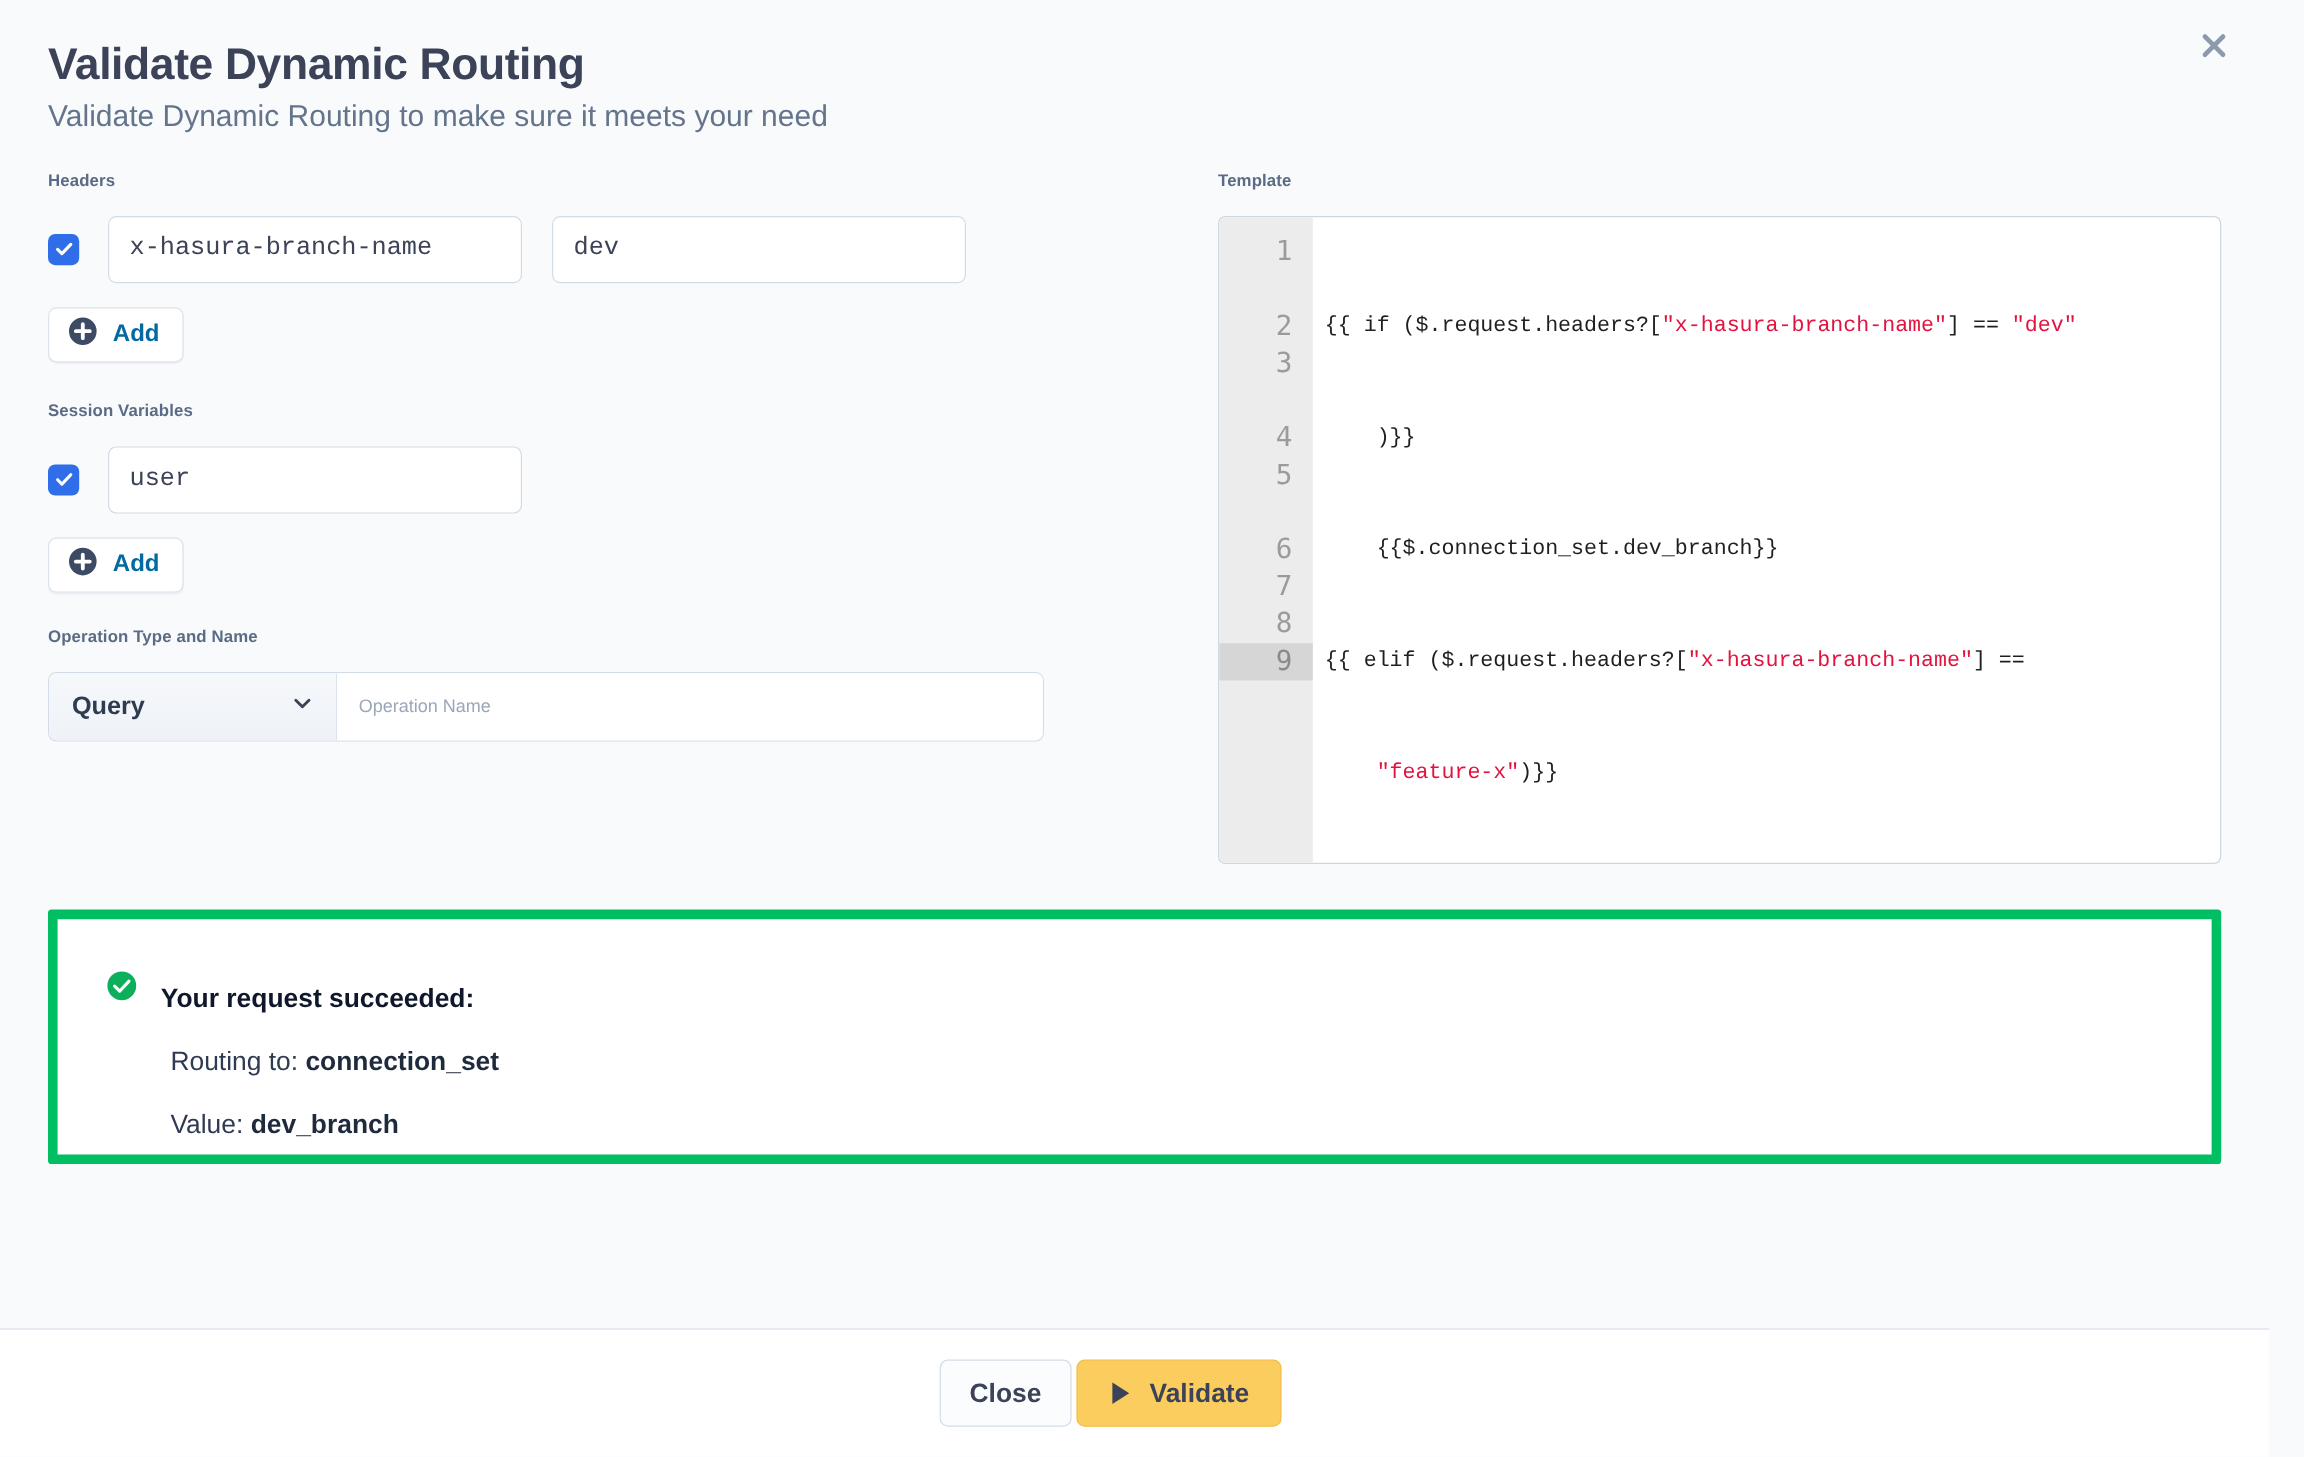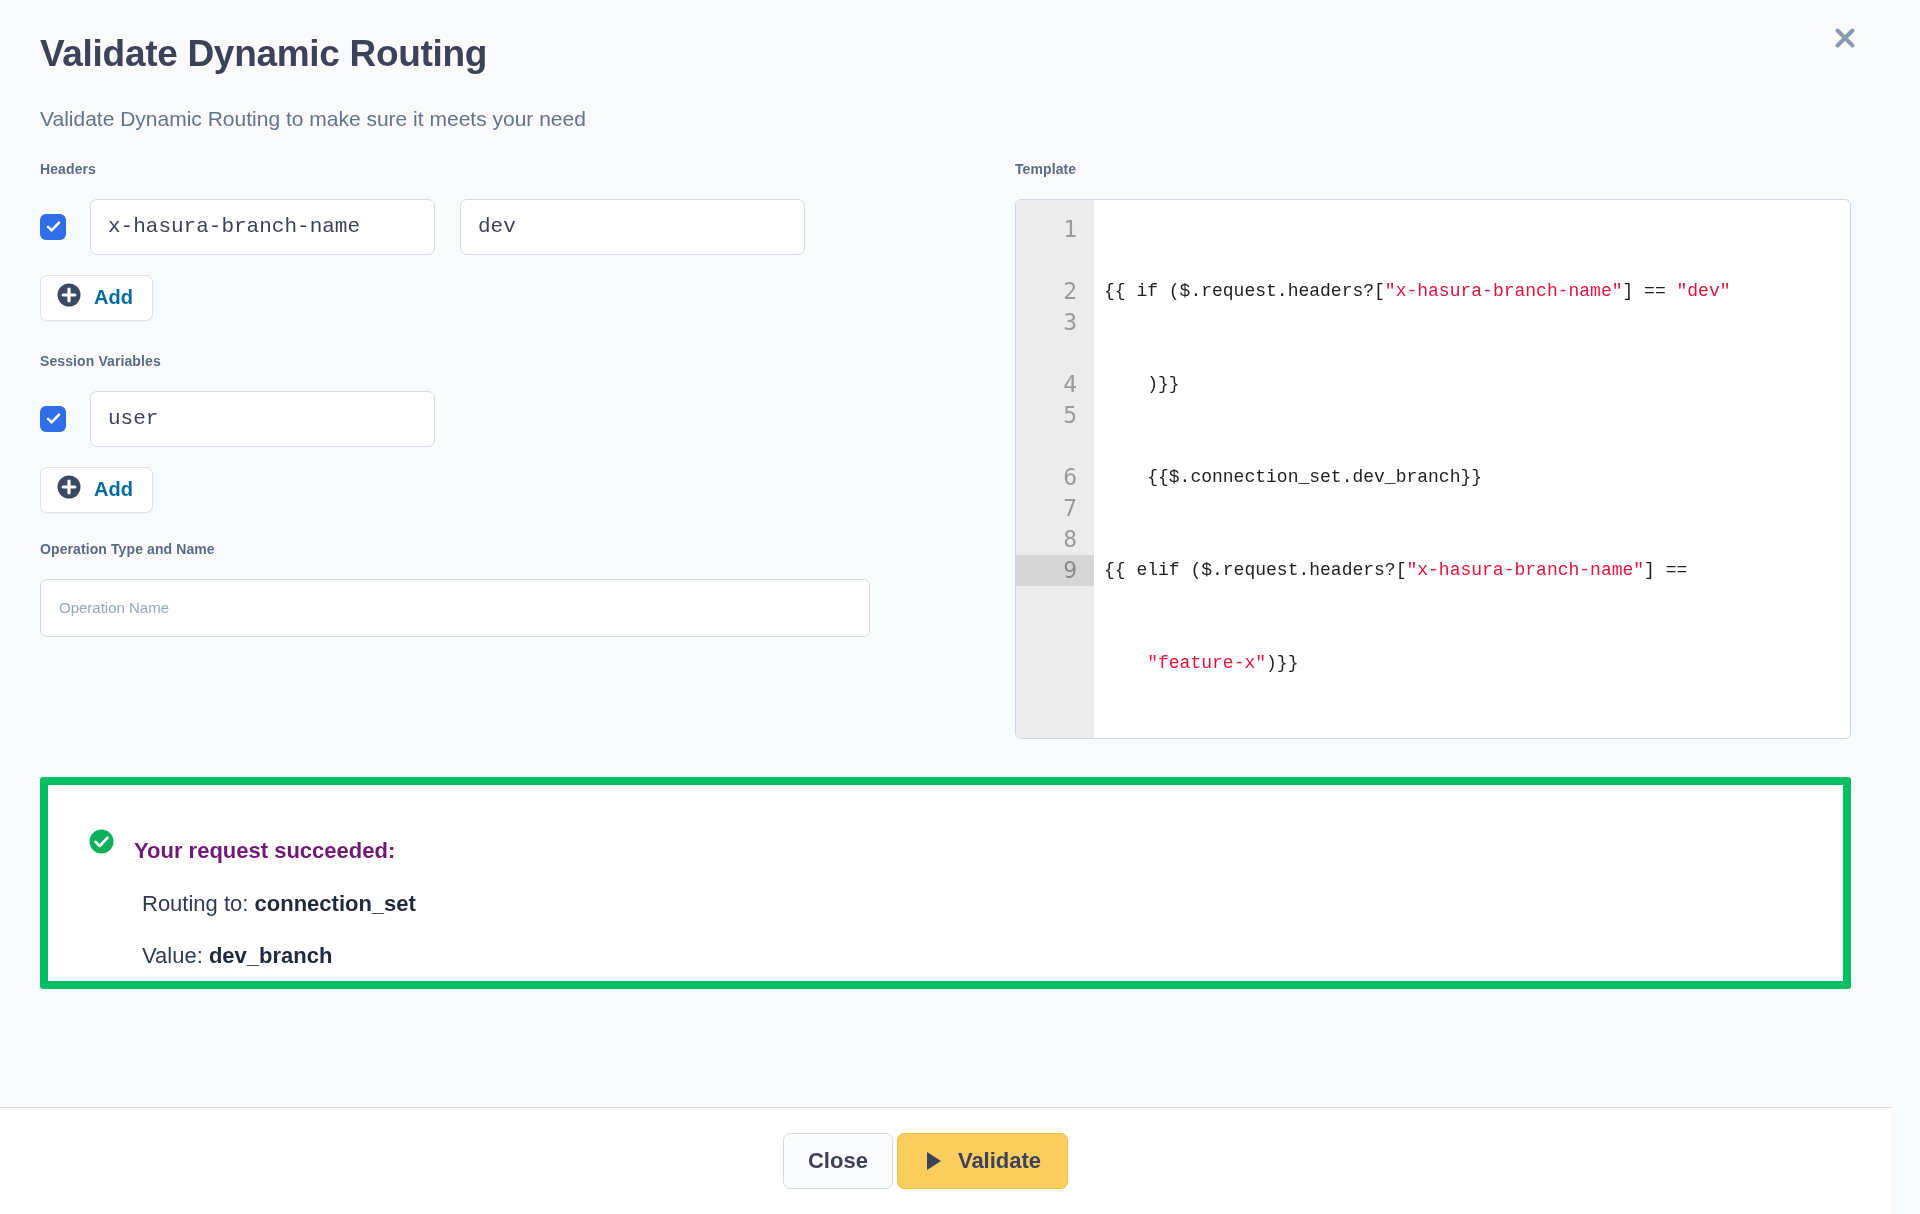--- a/index.html
+++ b/index.html
@@ -16,21 +16,21 @@
     display: flex; flex-direction: column;
   }
 
   
   .dlg-header { padding: 34px 40px 0 40px; position: relative; }
   .dlg-title {
     font-size: 37px; font-weight: bold; color: #3c4257;
     letter-spacing: -0.3px; line-height: 1.1;
   }
   .dlg-subtitle {
-    margin-top: 32px; font-size: 21px; color: #64748b; font-weight: 400;
+    margin-top: 8px; font-size: 25px; color: #64748b; font-weight: 400;
   }
   .close-btn {
     position: absolute; top: 16px; right: 24px;
     width: 44px; height: 44px;
     display: flex; align-items: center; justify-content: center;
     cursor: pointer; background: transparent; border: none;
   }
   .close-btn svg { display: block; }
 
   
@@ -136,21 +136,21 @@
   .banner {
     border: 8px solid #00bf63; border-radius: 3px;
     background: #ffffff; height: 212px;
     padding: 38px 0 0 40px;
   }
   .banner-head {
     display: flex; align-items: center; gap: 19px;
     margin-bottom: 27px;
   }
   .banner-head .txt {
-    font-size: 22px; font-weight: bold; color: #701a75; margin-top: 15px;
+    font-size: 22px; font-weight: bold; color: #0f172a; margin-top: 15px;
   }
   .banner-line {
     font-size: 22px; color: #2f3b52; margin-left: 54px; margin-bottom: 26px;
   }
   .banner-line b { font-weight: bold; color: #1f2a3d; }
 
   
   .dlg-footer {
     flex: 0 0 107px; height: 107px;
     border-top: 1px solid #d7dee8;
@@ -240,20 +240,28 @@
             </span>
             <span>Add</span>
           </button>
         </div>
 
         <div class="spacer-28"></div>
 
         <div>
           <div class="section-label">Operation Type and Name</div>
           <div class="op-row">
+            <div class="op-select">
+              <span>Query</span>
+              <span>
+                <svg width="22" height="22" viewBox="0 0 22 22">
+                  <path d="M5.5 8.5 L11 14 L16.5 8.5" fill="none" stroke="#3c4257" stroke-width="2.4" stroke-linecap="round" stroke-linejoin="round"></path>
+                </svg>
+              </span>
+            </div>
             <input class="op-name" placeholder="Operation Name" style="">
           </div>
         </div>
       </div>
 
       <div class="col-right">
         <div class="section-label">Template</div>
         <div class="editor">
           <div class="gutter">
             <div class="gl">1</div>

